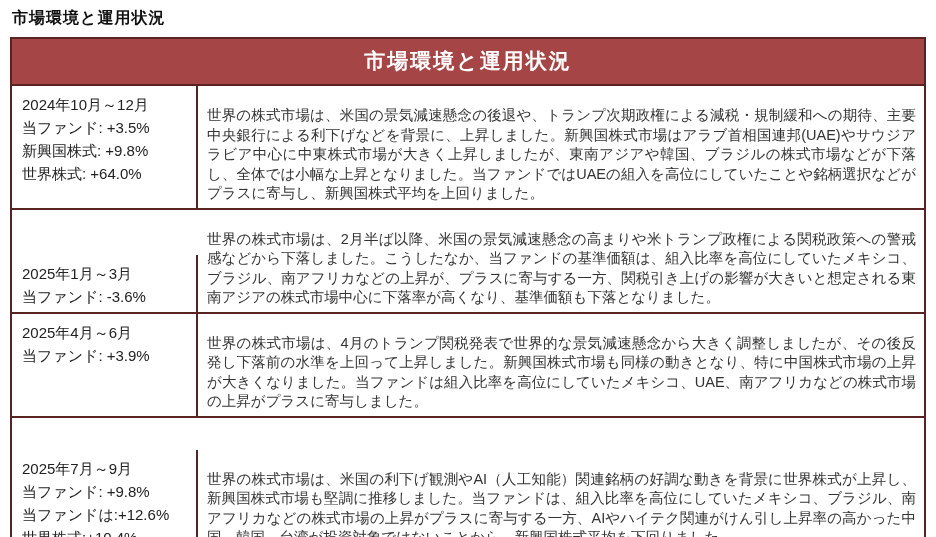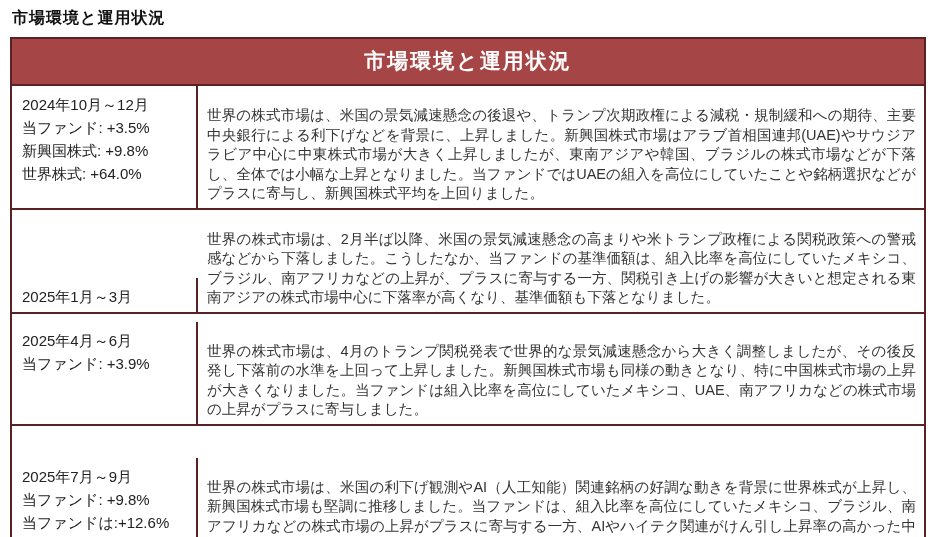--- a/index.html
+++ b/index.html
@@ -43,21 +43,21 @@
   }
   .period-label{margin-bottom:0px;}
   .cell-right{
     flex:1;padding:20px 8px 4px 9px;
     font-size:14.5px;line-height:19.5px;
     text-align:justify;text-justify:inter-character;
     color:var(--body_text);
   }
   .row-0{min-height:118px;}
   .row-1{min-height:96px;align-items:flex-end;}
-  .row-2{min-height:98px;margin-top:8px;}
+  .row-2{min-height:98px;}
   .row-3{min-height:118px;margin-top:32px;}
 </style>
 </head>
 <body>
 
 <div class="page">
 
   <div class="page-title">市場環境と運用状況</div>
 
   <div class="report-table">
@@ -70,20 +70,21 @@
         <div class="perf-line">当ファンド: +3.5%</div>
         <div class="perf-line">新興国株式: +9.8%</div>
         <div class="perf-line">世界株式: +64.0%</div>
       </div>
       <div class="cell-right">世界の株式市場は、米国の景気減速懸念の後退や、トランプ次期政権による減税・規制緩和への期待、主要中央銀行による利下げなどを背景に、上昇しました。新興国株式市場はアラブ首相国連邦(UAE)やサウジアラビア中心に中東株式市場が大きく上昇しましたが、東南アジアや韓国、ブラジルの株式市場などが下落し、全体では小幅な上昇となりました。当ファンドではUAEの組入を高位にしていたことや銘柄選択などがプラスに寄与し、新興国株式平均を上回りました。</div>
     </div>
 
     <div class="table-row row-1">
       <div class="cell-left">
         <div class="period-label">2025年1月～3月</div>
+        <div class="perf-line">当ファンド: -3.6%</div>
       </div>
       <div class="cell-right">世界の株式市場は、2月半ば以降、米国の景気減速懸念の高まりや米トランプ政権による関税政策への警戒感などから下落しました。こうしたなか、当ファンドの基準価額は、組入比率を高位にしていたメキシコ、ブラジル、南アフリカなどの上昇が、プラスに寄与する一方、関税引き上げの影響が大きいと想定される東南アジアの株式市場中心に下落率が高くなり、基準価額も下落となりました。</div>
     </div>
 
     <div class="table-row row-2">
       <div class="cell-left">
         <div class="period-label">2025年4月～6月</div>
         <div class="perf-line">当ファンド: +3.9%</div>
       </div>
       <div class="cell-right">世界の株式市場は、4月のトランプ関税発表で世界的な景気減速懸念から大きく調整しましたが、その後反発し下落前の水準を上回って上昇しました。新興国株式市場も同様の動きとなり、特に中国株式市場の上昇が大きくなりました。当ファンドは組入比率を高位にしていたメキシコ、UAE、南アフリカなどの株式市場の上昇がプラスに寄与しました。</div>

